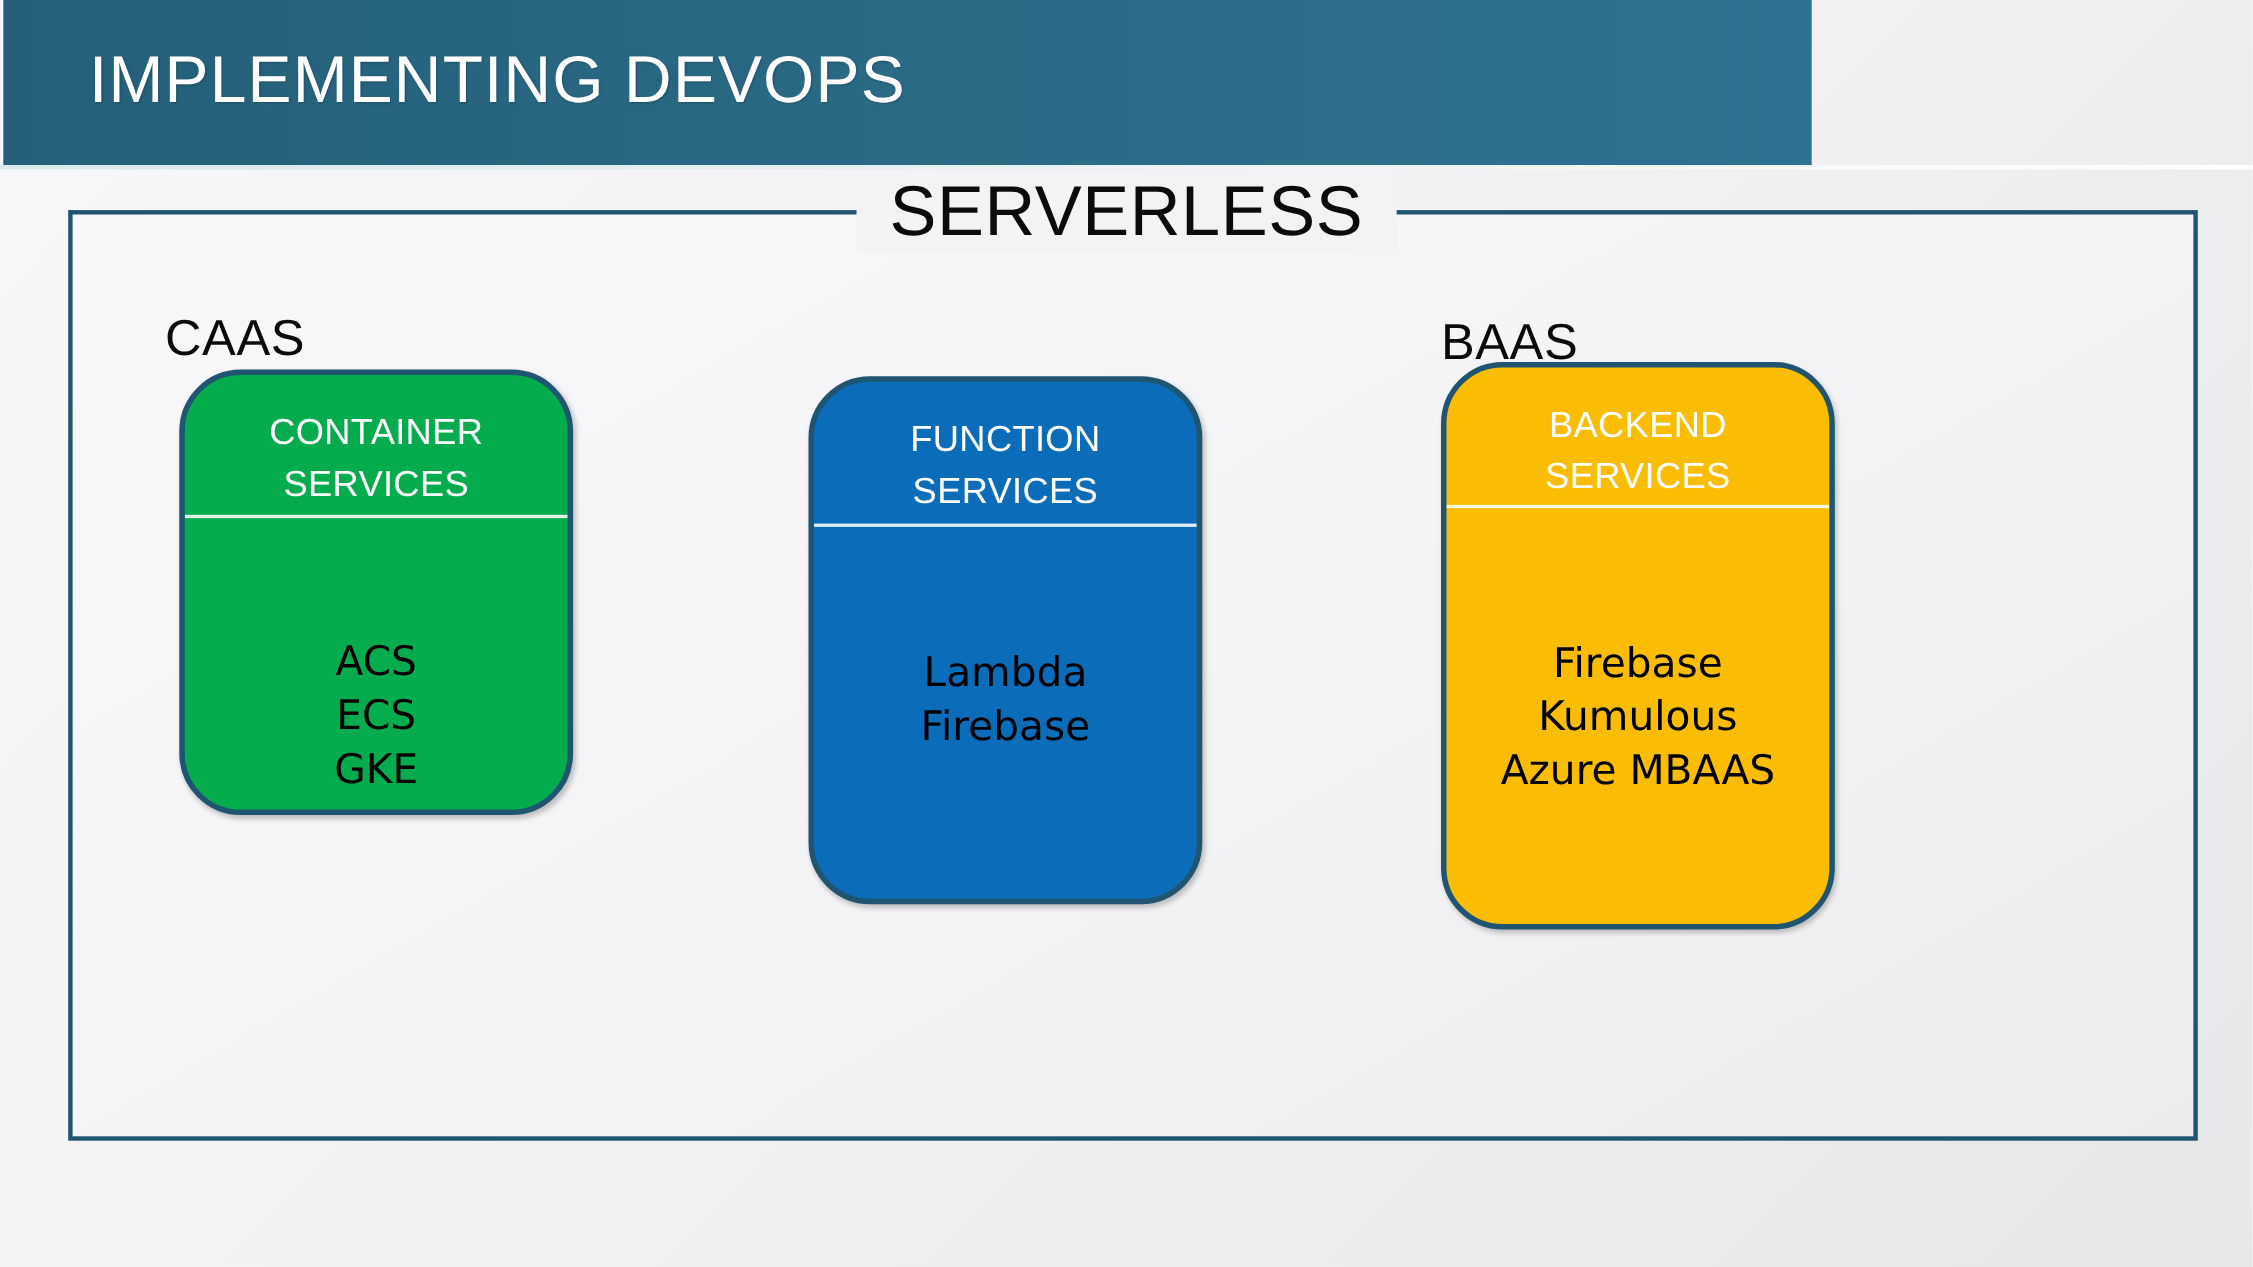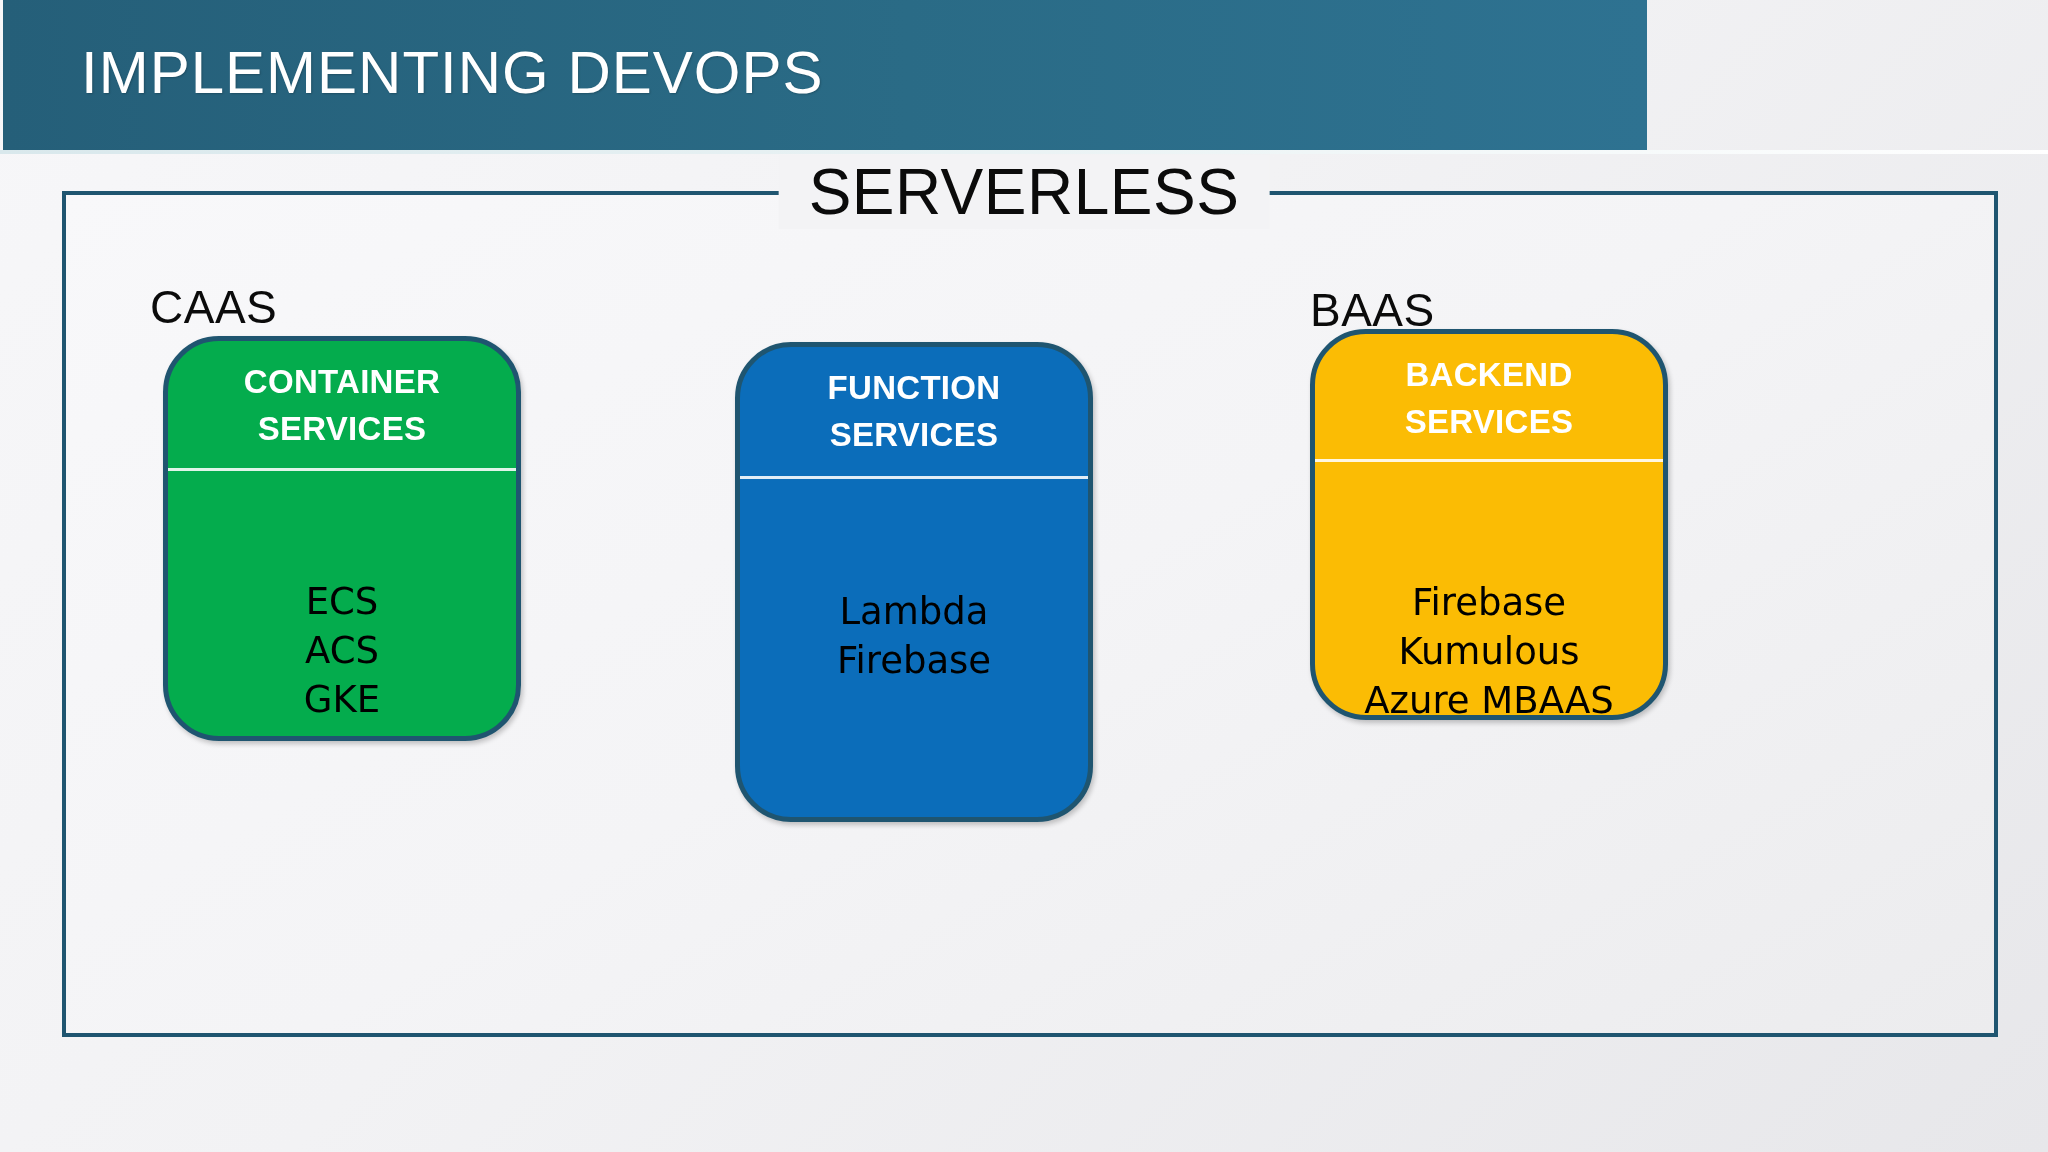--- a/index.html
+++ b/index.html
@@ -118,34 +118,34 @@
     left: 0;
     width: 358px;
     border: 5px solid #1f5570;
     border-radius: 56px;
     box-sizing: border-box;
     box-shadow: 2px 3px 5px rgba(0,0,0,0.22);
     overflow: hidden;
   }
   .col-0 .card { left: 13px; top: 145px; height: 405px; background: #04ac4d; }
   .col-1 .card { left: 0px;  top: 151px; height: 480px; background: #0b6dba; }
-  .col-2 .card { left: 0px;  top: 138px; height: 391px; background: #fbbc04; }
+  .col-2 .card { left: 0px;  top: 138px; height: 516px; background: #fbbc04; }
 
   .card-head {
     position: absolute;
     left: 0;
     right: 0;
     top: 0;
     text-align: center;
     color: #ffffff;
-    font-weight: bold;
+    font-weight: normal;
     font-size: 33px;
     line-height: 47px;
     letter-spacing: 0.3px;
-    padding-top: 17px;
+    padding-top: 28px;
   }
   .card-head .line2 { display: block; }
 
   .card-divider {
     position: absolute;
     left: 0;
     right: 0;
     top: 127px;
     height: 3px;
     background: rgba(255,255,255,0.88);
@@ -187,22 +187,22 @@
 
     <div class="column col-0">
       <div class="col-caption">CAAS</div>
       <div class="card">
         <div class="card-head">
           <span>CONTAINER</span>
           <span class="line2">SERVICES</span>
         </div>
         <div class="card-divider"></div>
         <div class="card-list">
+          <div>ACS</div>
           <div>ECS</div>
-          <div>ACS</div>
           <div>GKE</div>
         </div>
       </div>
     </div>
 
     <div class="column col-1">
       <div class="card">
         <div class="card-head">
           <span>FUNCTION</span>
           <span class="line2">SERVICES</span>

